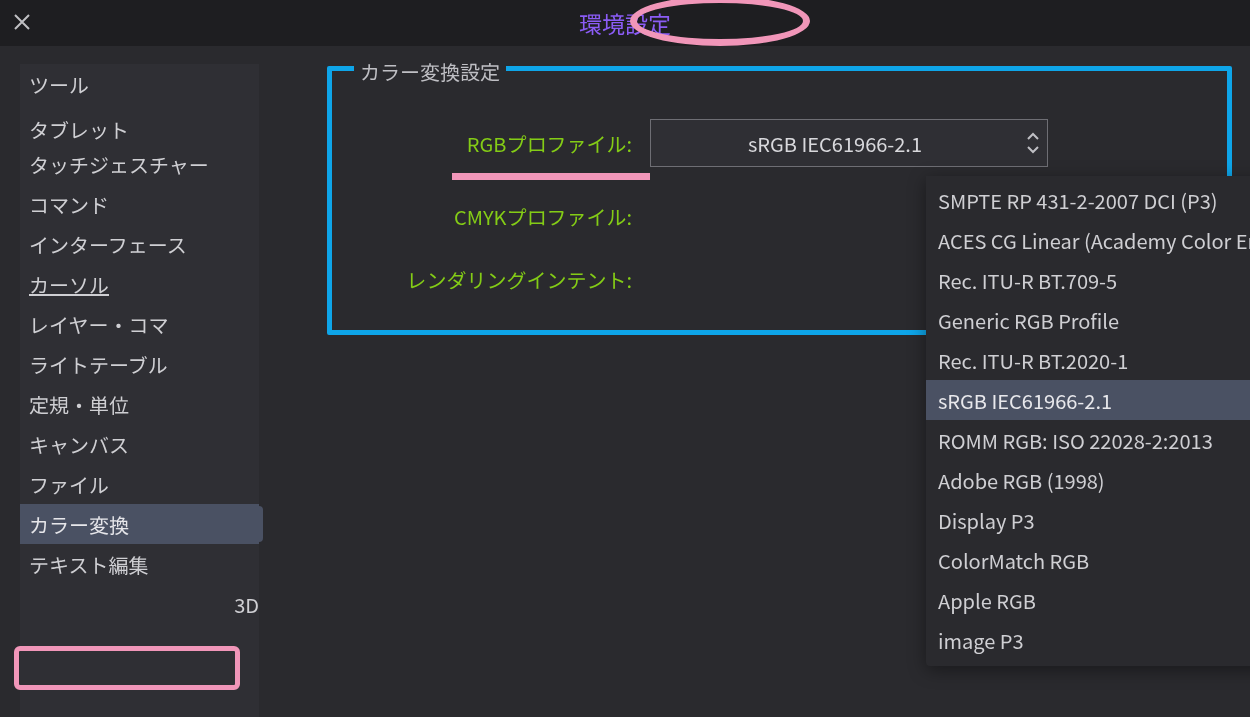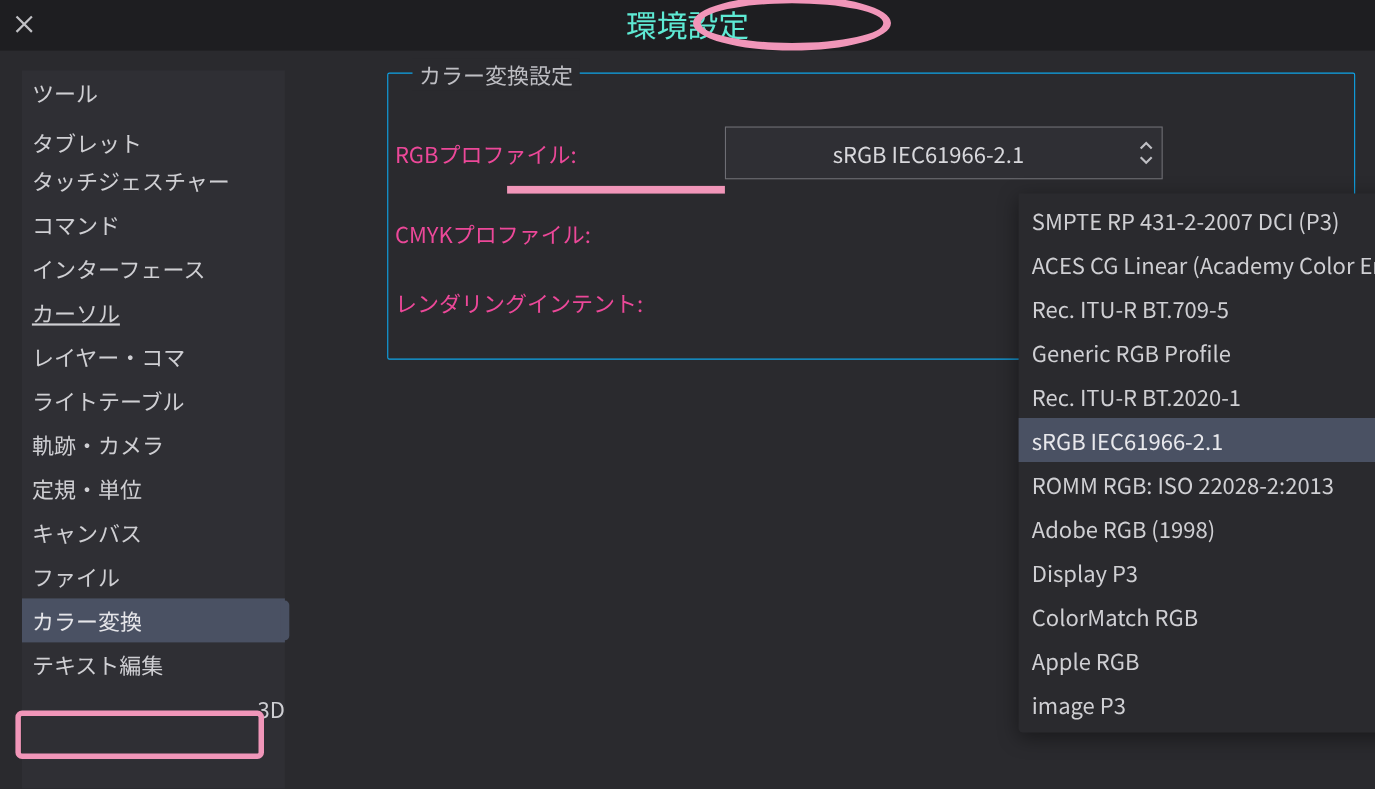--- a/index.html
+++ b/index.html
@@ -24,22 +24,22 @@
   .close-btn {
     position: absolute;
     left: 10px; top: 10px;
     width: 24px; height: 24px;
     display: flex; align-items: center; justify-content: center;
     cursor: pointer;
     color: #c0c0c4;
   }
   .close-btn svg { width: 20px; height: 20px; }
   .title-text {
-    font-size: 28px;
-    color: #5eead4;
+    font-size: 23px;
+    color: #8b5cf6;
   }
 
   
   .title-highlight {
     position: absolute;
     left: 630px; top: -4px;
     width: 180px; height: 50px;
     border: 7px solid #f196b9;
     border-radius: 50%;
     pointer-events: none;
@@ -91,45 +91,44 @@
   }
 
   
   .main {
     flex: 1;
     padding: 20px 18px 0 20px;
     position: relative;
   }
 
   .fieldset {
-    border: 1px solid #0ea5e9;
+    border: 5px solid #0ea5e9;
     border-radius: 2px;
-    padding: 48px 22px 36px 6px;
-    position: relative;
-    margin-left: 25px;
+    padding: 48px 22px 36px 18px;
+    position: relative;
   }
   .fieldset-legend {
     position: absolute;
     top: -14px; left: 22px;
     background: #2a2a2e;
     padding: 0 6px;
     font-size: 20px;
     color: #bfbfc4;
   }
 
   .form-row {
     display: flex;
     align-items: center;
     margin-bottom: 34px;
   }
   .form-label {
     width: 300px;
-    text-align: left;
-    font-size: 20px;
-    color: #ec4899;
+    text-align: right;
+    font-size: 20px;
+    color: #84cc16;
     padding-right: 18px;
   }
   
   .rgb-underline {
     height: 7px;
     background: #f196b9;
     width: 198px;
     margin-left: 102px;
     margin-top: -28px;
     margin-bottom: 22px;
@@ -219,23 +218,20 @@
         <span>インターフェース</span>
       </div>
       <div class="sidebar-item" style="position: relative; text-decoration: underline;">
         <span>カーソル</span>
       </div>
       <div class="sidebar-item" style="position: relative;">
         <span>レイヤー・コマ</span>
       </div>
       <div class="sidebar-item" style="position: relative;">
         <span>ライトテーブル</span>
-      </div>
-      <div class="sidebar-item" style="position: relative;">
-        <span>軌跡・カメラ</span>
       </div>
       <div class="sidebar-item" style="position: relative;">
         <span>定規・単位</span>
       </div>
       <div class="sidebar-item" style="position: relative;">
         <span>キャンバス</span>
       </div>
       <div class="sidebar-item" style="position: relative; align-items: center;">
         <span>ファイル</span>
       </div>

